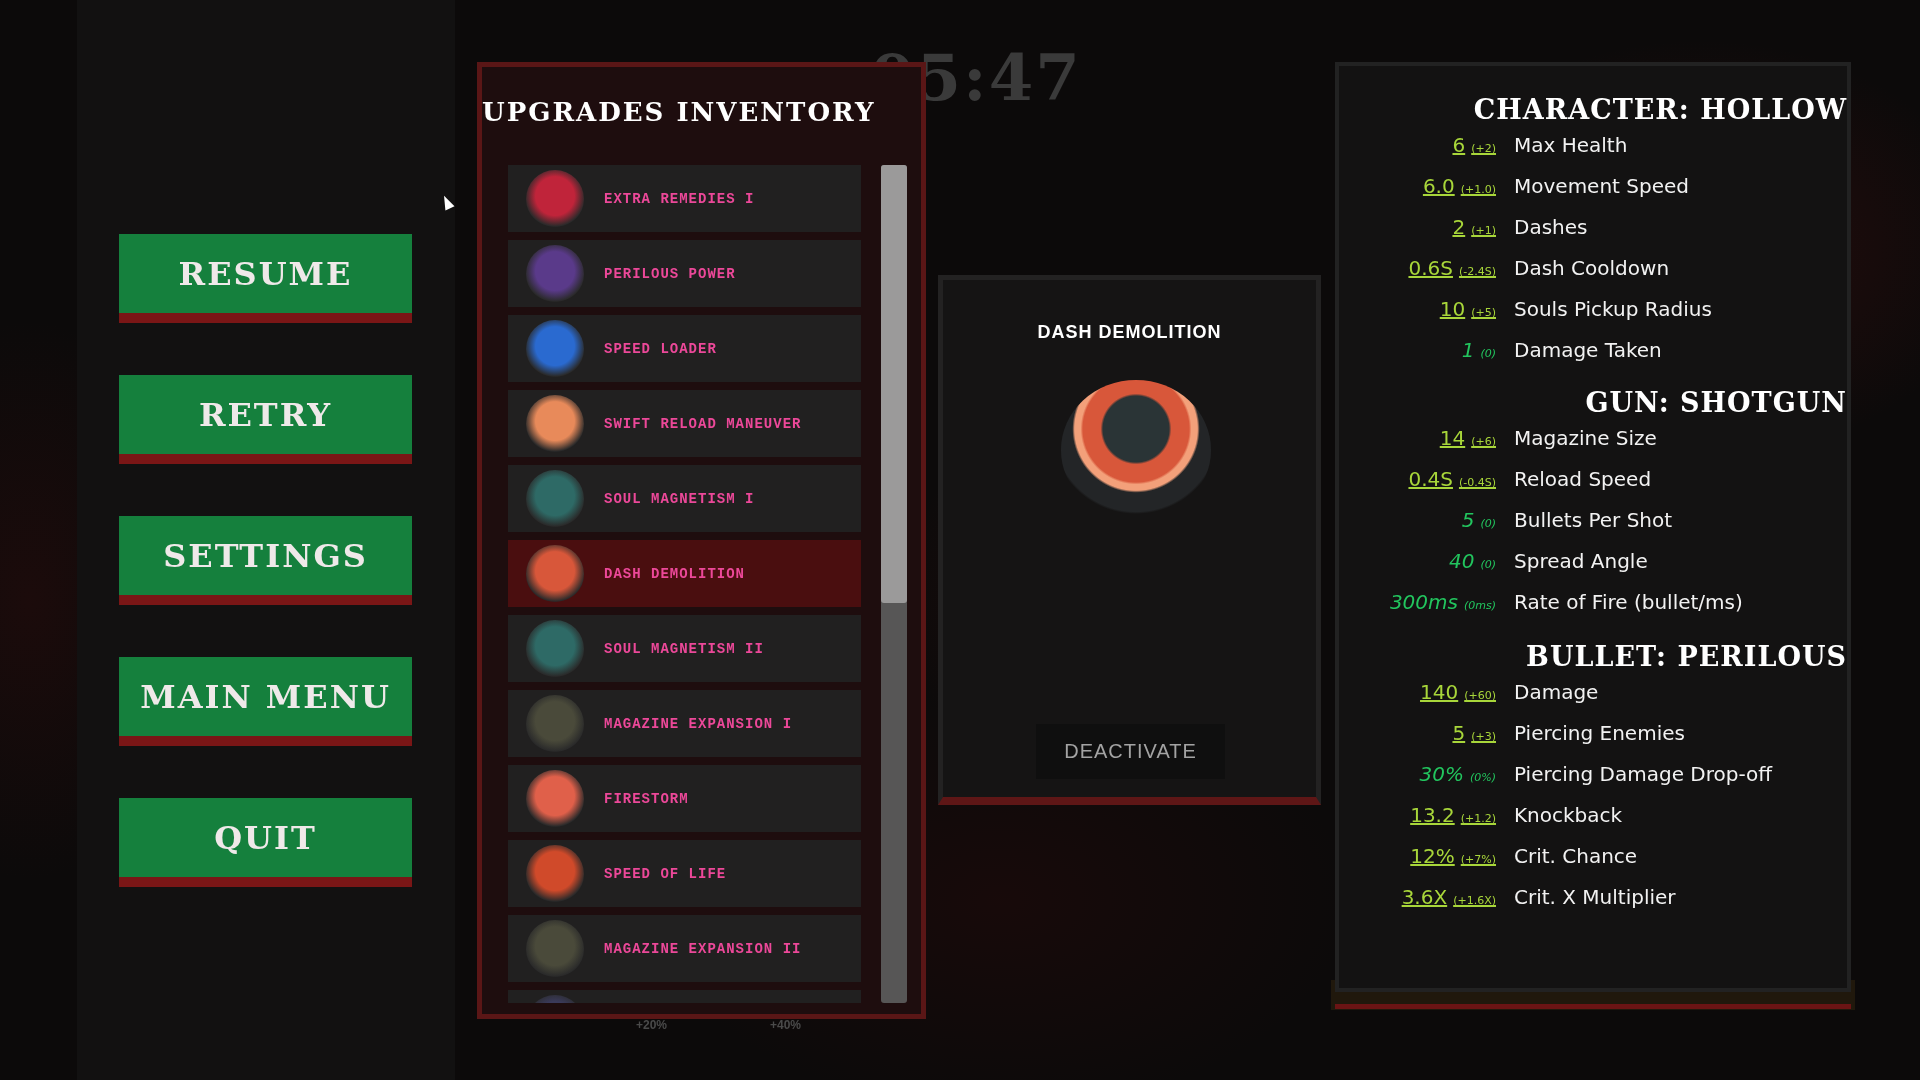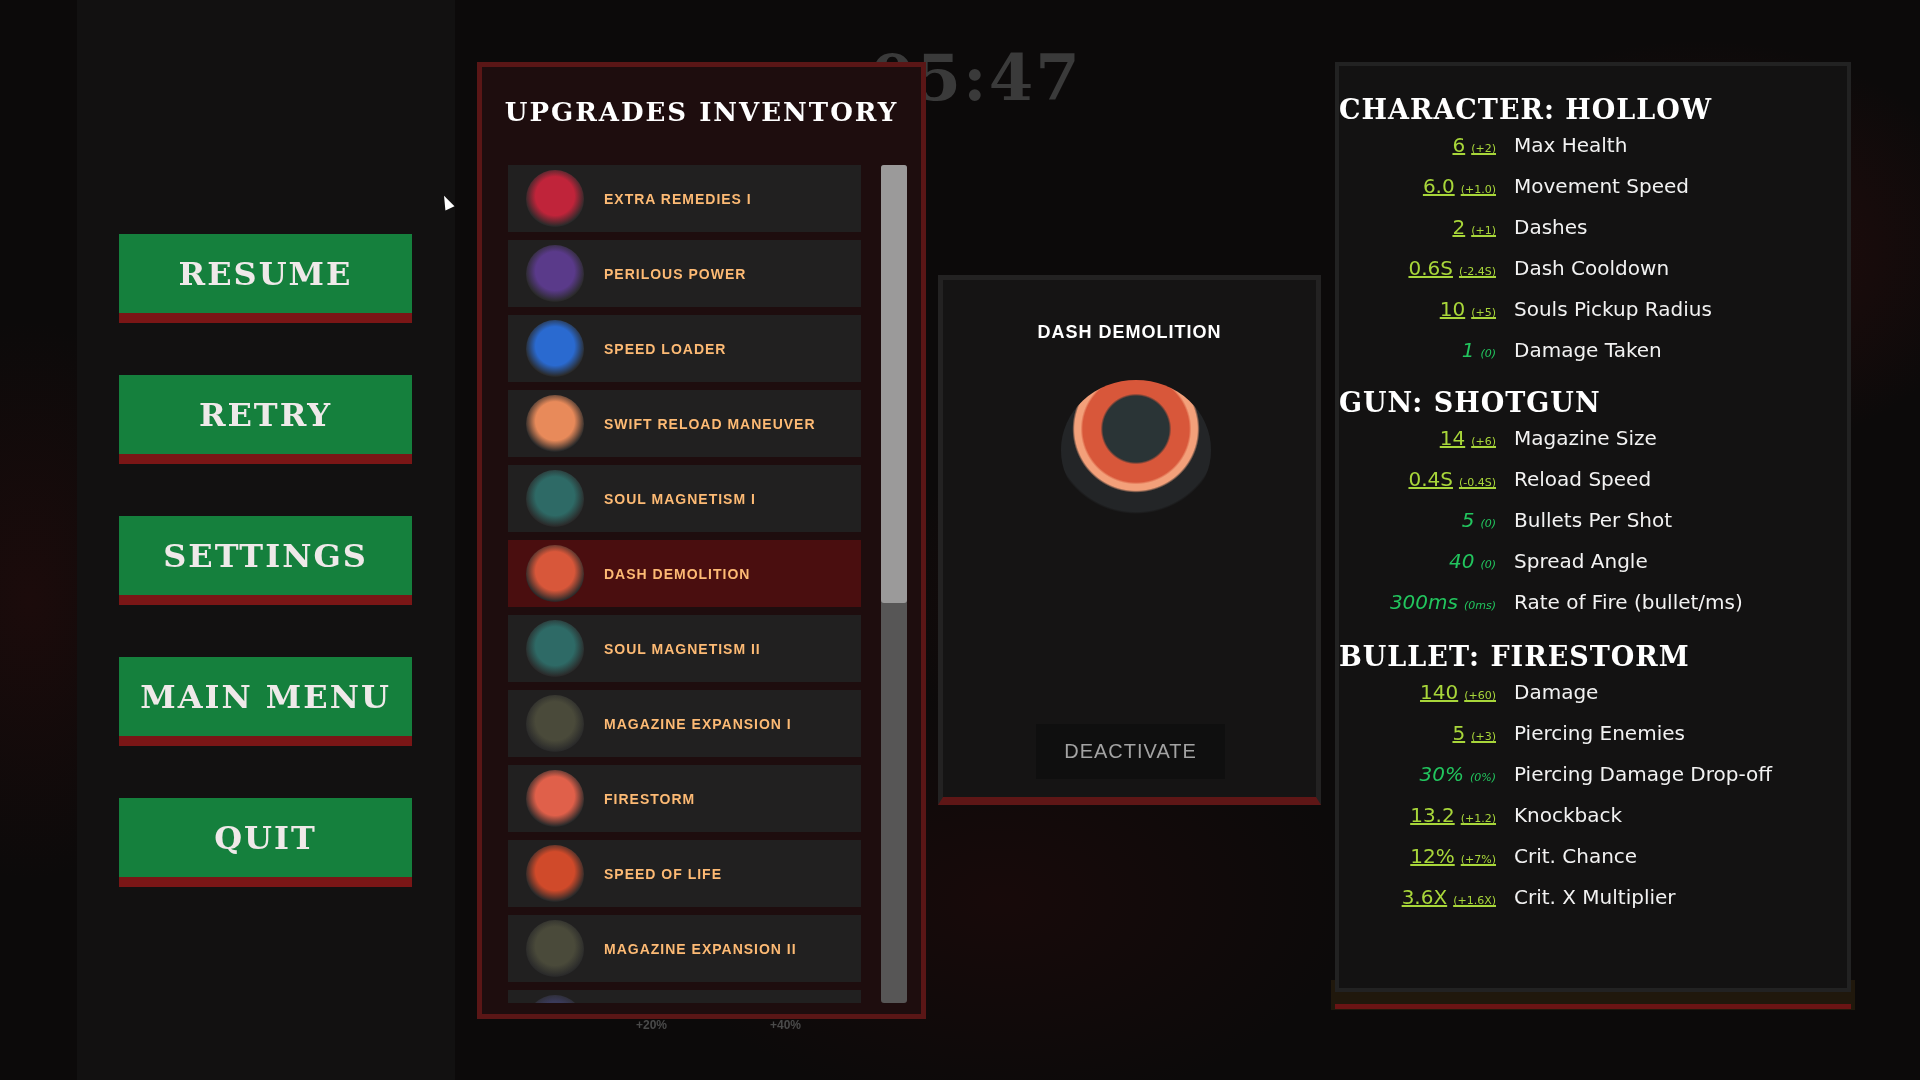--- a/index.html
+++ b/index.html
@@ -43,40 +43,40 @@
   .menu-btn span {
     font-family: "DejaVu Serif", serif; font-weight: bold;
     font-size: 32px; letter-spacing: 2px; color: #efe9e9;
   }
   
   .inv-panel {
     position: absolute; left: 477px; top: 62px; width: 449px; height: 957px;
     background: #1e0d0e; border: 5px solid #5a1616;
   }
   .inv-title {
-    position: absolute; left: 0; right: 0; top: 30px; text-align: center;
+    position: absolute; left: 0; right: 0; top: 30px; 
     font-family: "DejaVu Serif", serif; font-weight: bold; font-size: 26px;
     letter-spacing: 2px; color: #fff;
   }
   .inv-list {
     position: absolute; left: 26px; top: 98px; width: 353px; height: 838px;
     overflow: hidden;
   }
   .inv-item {
     height: 67px; margin-bottom: 8px; background: #212020;
     display: flex; align-items: center; padding-left: 18px; cursor: pointer;
   }
   .inv-item.selected { background: #4a0e0f; }
   .inv-icon {
     width: 58px; height: 58px; border-radius: 50%; flex: none;
     margin-right: 20px;
   }
   .inv-label {
-    font-family: Liberation Sans, sans-serif; font-weight: bold;
-    font-size: 14px; letter-spacing: 1px; color: #fdba74;
+    font-family: Liberation Mono, monospace; font-weight: bold;
+    font-size: 14px; letter-spacing: 1px; color: #ec4899;
   }
   .scrollbar {
     position: absolute; left: 399px; top: 98px; width: 26px; height: 838px;
     background: #575656; border-radius: 3px;
   }
   .scroll-thumb {
     position: absolute; left: 0; top: 0; width: 26px; height: 438px;
     background: #9b9a9a; border-radius: 3px;
   }
   
@@ -112,21 +112,21 @@
     background: #131212; border: 4px solid #222;
   }
   .stats-panel::after {
     content: ""; position: absolute; left: -8px; right: -8px; bottom: -22px; height: 30px;
     background: #3a2a10; opacity: 0.45; z-index: -1;
   }
   .stats-redline {
     position: absolute; left: 1335px; top: 1004px; width: 516px; height: 5px; background: #6a1414;
   }
   .section-title {
-    text-align: left; font-family: "DejaVu Serif", serif; font-weight: bold;
+    text-align: right; font-family: "DejaVu Serif", serif; font-weight: bold;
     font-size: 27px; letter-spacing: 1px; color: #fff;
   }
   .stat-row { display: flex; align-items: baseline; height: 41px; }
   .stat-val {
     width: 175px; text-align: right; padding-right: 18px;
     font-family: "DejaVu Sans", sans-serif; font-size: 20px;
   }
   .stat-val .d { font-size: 11px; margin-left: 6px; }
   .stat-val.up { color: #a8d63a; text-decoration: underline; }
   .stat-val.neutral { color: #22c55e; font-style: italic; }
@@ -265,21 +265,21 @@
         <div class="stat-name">Bullets Per Shot</div>
       </div>
       <div class="stat-row">
         <div class="stat-val neutral"><span>40</span><span class="d">(0)</span></div>
         <div class="stat-name">Spread Angle</div>
       </div>
       <div class="stat-row">
         <div class="stat-val neutral"><span>300ms</span><span class="d">(0ms)</span></div>
         <div class="stat-name">Rate of Fire (bullet/ms)</div>
       </div>
-      <div class="section-title" style="margin-top: 10px; margin-bottom: 8px;">BULLET: FIRESTORM</div>
+      <div class="section-title" style="margin-top: 10px; margin-bottom: 8px;">BULLET: PERILOUS</div>
       <div class="stat-row">
         <div class="stat-val up"><span>140</span><span class="d">(+60)</span></div>
         <div class="stat-name">Damage</div>
       </div>
       <div class="stat-row">
         <div class="stat-val up"><span>5</span><span class="d">(+3)</span></div>
         <div class="stat-name">Piercing Enemies</div>
       </div>
       <div class="stat-row">
         <div class="stat-val neutral"><span>30%</span><span class="d">(0%)</span></div>

